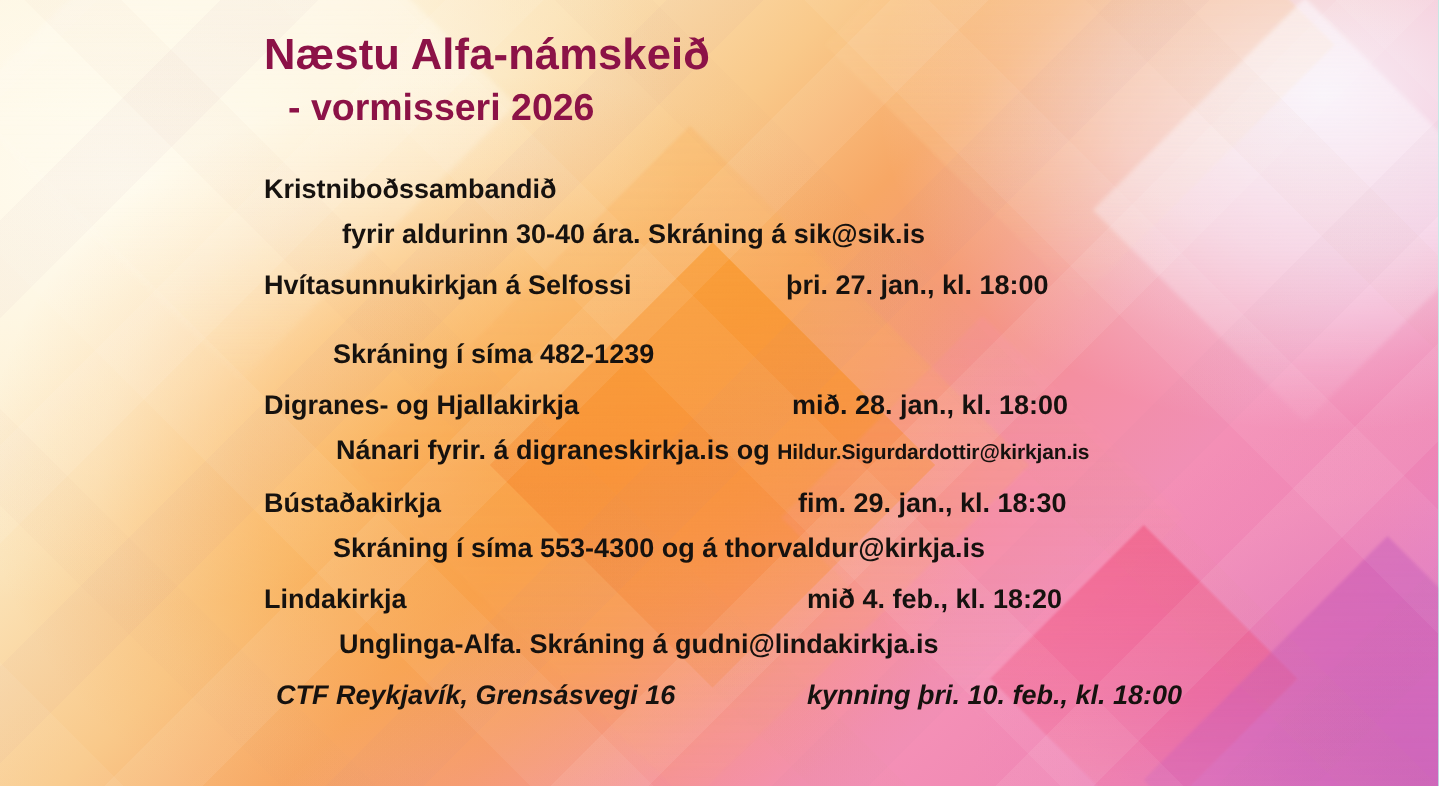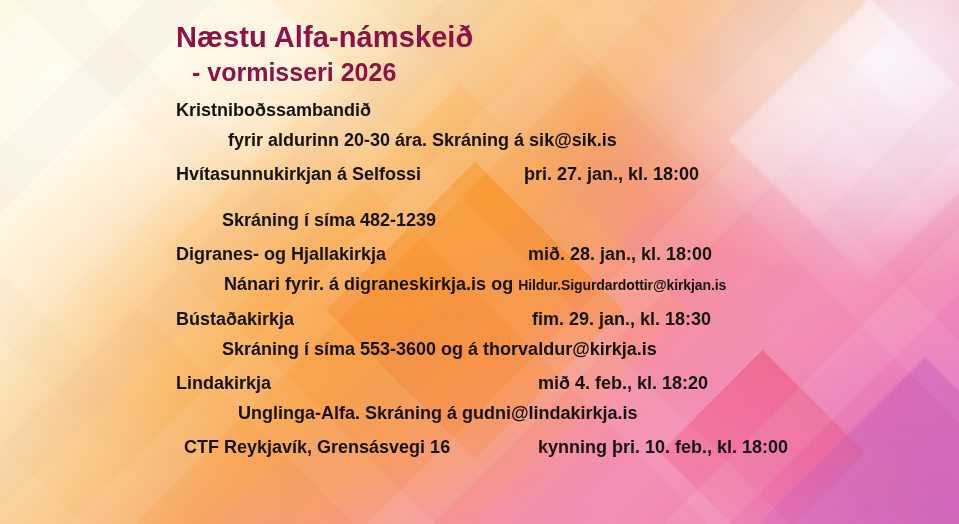--- a/index.html
+++ b/index.html
@@ -214,21 +214,21 @@
     font-size: 25px;
     font-weight: bold;
     color: #8c1247;
     line-height: 1.08;
     white-space: nowrap;
   }
 
   .entries {
     position: absolute;
     left: 0;
-    top: 100px;
+    top: 116px;
     width: 798px;
   }
 
   .entry {
     position: relative;
     margin-bottom: 13px;
   }
   .entry-head {
     position: relative;
     height: 26px;
@@ -271,27 +271,28 @@
   .when-2 { left: 524px; }
   .when-3 { left: 528px; }
   .when-4 { left: 532px; }
   .when-5 { left: 538px; }
 
   
   .detail-1 { padding-left: 228px; }
   .detail-2 { padding-left: 222px; margin-top: 20px; }
   .detail-3 { padding-left: 224px; }
   .detail-4 { padding-left: 222px; }
-  .detail-5 { padding-left: 226px; margin-left: 12px; }
+  .detail-5 { padding-left: 226px; }
 
   
   .entry-final {
     position: relative;
     height: 26px;
     white-space: nowrap;
+    font-style: italic;
   }
   .final-venue {
     position: absolute;
     left: 184px;
     top: 0;
     font-size: 18px;
     font-weight: bold;
     color: #16120f;
     white-space: nowrap;
   }
@@ -334,21 +335,21 @@
       <h1 class="poster-title">Næstu Alfa-námskeið</h1>
       <div class="poster-subtitle">- vormisseri 2026</div>
     </div>
 
     <div class="entries">
 
       <div class="entry">
         <div class="entry-head">
           <span class="entry-venue">Kristniboðssambandið</span>
         </div>
-        <div class="entry-detail detail-1"><span>fyrir aldurinn 20-30 ára. Skráning á sik@sik.is</span><span class="small-email"></span></div>
+        <div class="entry-detail detail-1"><span>fyrir aldurinn 30-40 ára. Skráning á sik@sik.is</span><span class="small-email"></span></div>
       </div>
 
       <div class="entry">
         <div class="entry-head">
           <span class="entry-venue">Hvítasunnukirkjan á Selfossi</span>
           <span class="entry-when when-2">þri. 27. jan., kl. 18:00</span>
         </div>
         <div class="entry-detail detail-2"><span>Skráning í síma 482-1239</span><span class="small-email"></span></div>
       </div>
 
@@ -358,21 +359,21 @@
           <span class="entry-when when-3">mið. 28. jan., kl. 18:00</span>
         </div>
         <div class="entry-detail detail-3"><span>Nánari fyrir. á digraneskirkja.is og </span><span class="small-email">Hildur.Sigurdardottir@kirkjan.is</span></div>
       </div>
 
       <div class="entry">
         <div class="entry-head">
           <span class="entry-venue">Bústaðakirkja</span>
           <span class="entry-when when-4">fim. 29. jan., kl. 18:30</span>
         </div>
-        <div class="entry-detail detail-4"><span>Skráning í síma 553-3600 og á thorvaldur@kirkja.is</span><span class="small-email"></span></div>
+        <div class="entry-detail detail-4"><span>Skráning í síma 553-4300 og á thorvaldur@kirkja.is</span><span class="small-email"></span></div>
       </div>
 
       <div class="entry">
         <div class="entry-head">
           <span class="entry-venue">Lindakirkja</span>
           <span class="entry-when when-5">mið 4. feb., kl. 18:20</span>
         </div>
         <div class="entry-detail detail-5"><span>Unglinga-Alfa. Skráning á gudni@lindakirkja.is</span><span class="small-email"></span></div>
       </div>
 

